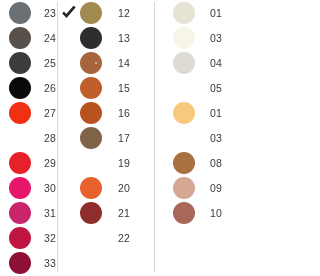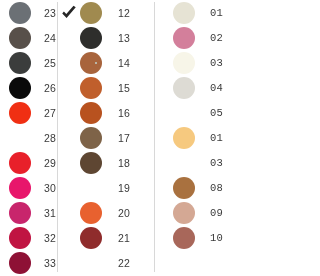--- a/index.html
+++ b/index.html
@@ -22,21 +22,21 @@
     align-items: flex-start;
   }
   .swatch-column {
     position: relative;
     height: 276px;
     box-sizing: border-box;
     flex: 0 0 auto;
   }
   .col-0 { width: 58px; }
   .col-1 { width: 97px; }
-  .col-2 { width: 95px; font-family: Liberation Mono, monospace; }
+  .col-2 { width: 95px; }
 
   .col-divider {
     position: absolute;
     top: 2px;
     bottom: 4px;
     width: 1px;
     background: #d8d8d8;
   }
   .col-0 .col-divider { right: 0px; }
   .col-1 .col-divider { right: 0px; }
@@ -191,25 +191,20 @@
         <div class="dot" style="background: rgb(184, 82, 31);"></div>
         <div class="swatch-label">16</div>
       </div>
       <div class="swatch-row">
         <div class="check-slot"></div>
         <div class="dot" style="background: rgb(126, 99, 72);"></div>
         <div class="swatch-label">17</div>
       </div>
       <div class="swatch-row">
         <div class="check-slot"></div>
-        <div class="dot" style="background: rgb(94, 70, 50);"></div>
-        <div class="swatch-label">18</div>
-      </div>
-      <div class="swatch-row">
-        <div class="check-slot"></div>
         <div class="dot empty" style="background: rgb(255, 255, 255);"></div>
         <div class="swatch-label">19</div>
       </div>
       <div class="swatch-row">
         <div class="check-slot"></div>
         <div class="dot" style="background: rgb(232, 97, 47);"></div>
         <div class="swatch-label">20</div>
       </div>
       <div class="swatch-row">
         <div class="check-slot"></div>
@@ -224,25 +219,20 @@
       <div class="col-divider" style="background: rgb(216, 216, 216);"></div>
     </div>
     <div class="swatch-column col-2">
       <div class="swatch-row">
         <div class="check-slot"></div>
         <div class="dot" style="background: rgb(230, 227, 212);"></div>
         <div class="swatch-label">01</div>
       </div>
       <div class="swatch-row">
         <div class="check-slot"></div>
-        <div class="dot" style="background: rgb(211, 127, 155);"></div>
-        <div class="swatch-label">02</div>
-      </div>
-      <div class="swatch-row">
-        <div class="check-slot"></div>
         <div class="dot" style="background: rgb(247, 245, 232);"></div>
         <div class="swatch-label">03</div>
       </div>
       <div class="swatch-row">
         <div class="check-slot"></div>
         <div class="dot" style="background: rgb(221, 219, 212);"></div>
         <div class="swatch-label">04</div>
       </div>
       <div class="swatch-row">
         <div class="check-slot"></div>

